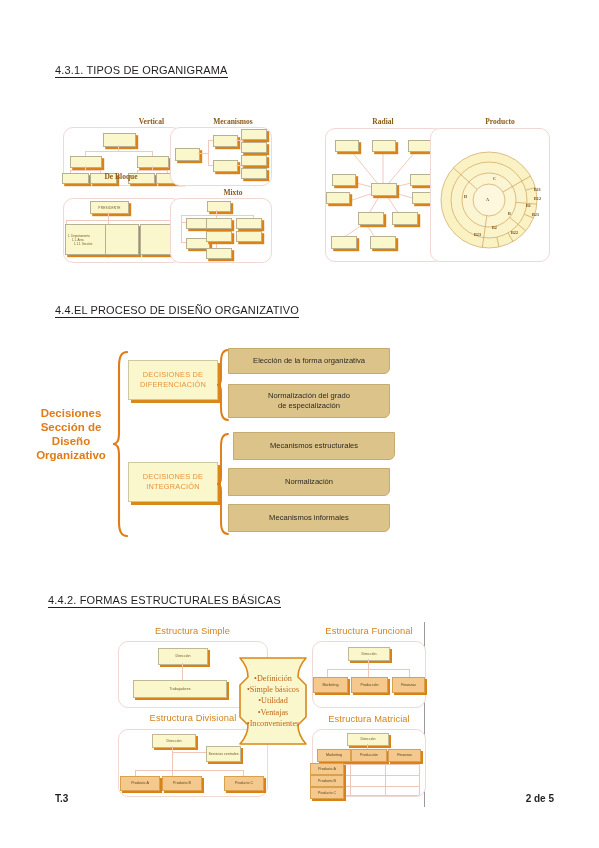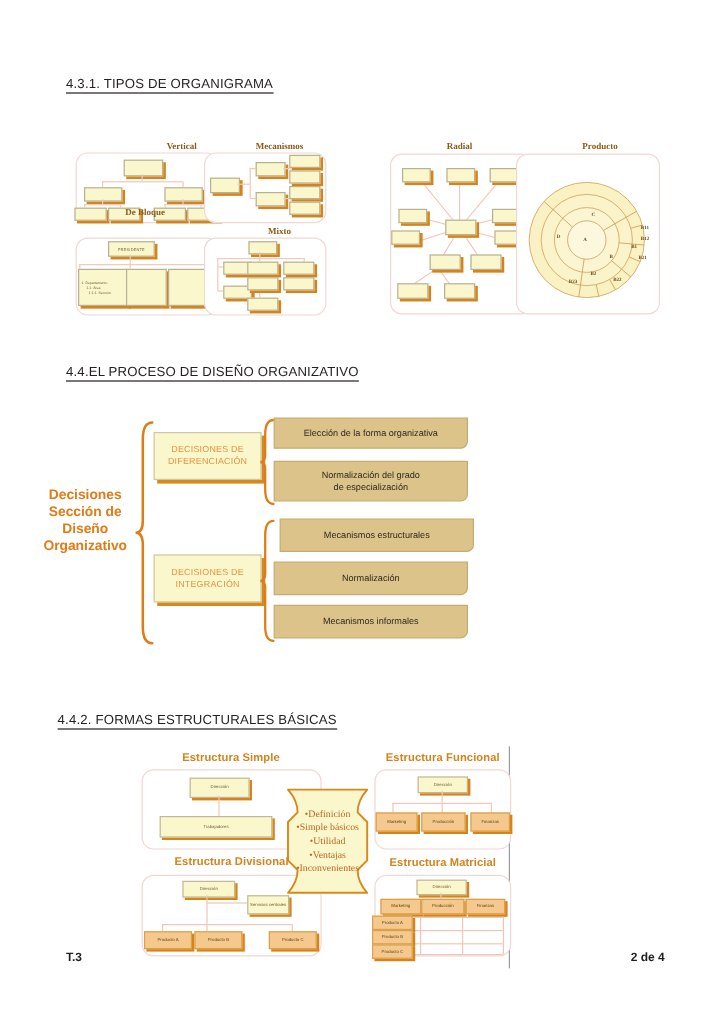--- a/index.html
+++ b/index.html
@@ -29,21 +29,21 @@
   .dbox{position:absolute;background:#fbf7cd;border:1px solid #cfc7a4;
         box-shadow:3px 3px 0 0 #d9881b;display:flex;align-items:center;
         justify-content:center;text-align:center;color:#e8923a;font-size:7.4px;
         line-height:9.6px;letter-spacing:.2px;}
   .tbox{position:absolute;background:#dcc389;border:1px solid #c7ab6e;
         border-radius:0 0 6px 0;display:flex;align-items:center;justify-content:center;
         text-align:center;color:#2c2a22;font-size:7.6px;line-height:10px;}
   .brace{position:absolute;color:#e07b16;font-weight:normal;}
 
   
-  .st-title{position:absolute;font-weight:bold;font-size:9.3px;color:#d5831c;
+  .st-title{position:absolute;font-weight:normal;font-size:9.3px;color:#d5831c;
             text-align:center;white-space:nowrap;letter-spacing:.1px;}
   .sb{position:absolute;background:#fbf7cd;border:0.8px solid #c0b798;
       box-shadow:2px 2px 0 0 #d98218;display:flex;align-items:center;
       justify-content:center;text-align:center;color:#6e5a2a;font-size:3.6px;
       line-height:4.4px;overflow:hidden;}
   .sb.amber{background:#f5c98d;border-color:#d9a04e;color:#5a4418;}
   .mline{position:absolute;background:#f0c7b6;}
   .mline.v{width:0.8px;}
   .mline.h{height:0.8px;}
 
@@ -340,15 +340,15 @@
         <div>•Definición</div>
         <div>•Simple básicos</div>
         <div>•Utilidad</div>
         <div>•Ventajas</div>
         <div>•Inconvenientes</div>
       </div>
     </div>
   </div>
 
   <div class="foot" style="left:55px;top:793px;">T.3</div>
-  <div class="foot" style="right:45px;top:793px;">2 de 4</div>
+  <div class="foot" style="right:45px;top:793px;">2 de 5</div>
 
 </div>
 
 </body></html>

